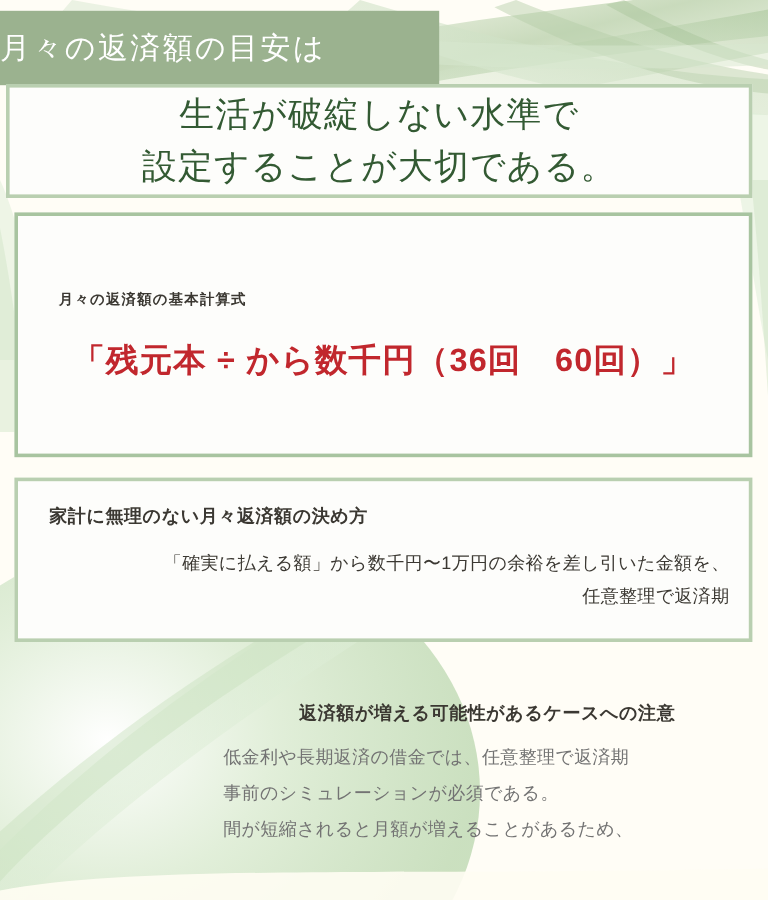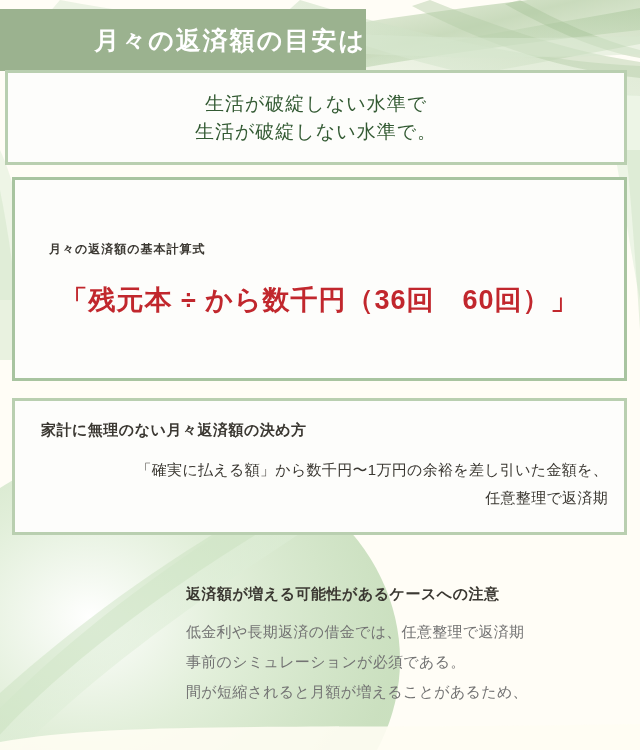--- a/index.html
+++ b/index.html
@@ -35,23 +35,22 @@
   
   .header-bar {
     position: absolute;
     left: 0;
     top: 9px;
     width: 366px;
     height: 62px;
     background: #9bb28f;
     display: flex;
     align-items: center;
-    justify-content: flex-end;
+    justify-content: flex-start;
     box-sizing: border-box;
-    font-weight: bold;
   }
   .header-bar-text {
     color: #ffffff;
     font-family: "Liberation Serif", "DejaVu Serif", serif;
     font-size: 25px;
     letter-spacing: 2px;
     line-height: 1;
     white-space: nowrap;
   }
 
@@ -68,21 +67,21 @@
     height: 95px;
     border: 3px solid #b9cfb0;
     display: flex;
     flex-direction: column;
     align-items: center;
     justify-content: center;
   }
   .lead-line {
     color: #335a33;
     font-family: "Liberation Serif", "DejaVu Serif", serif;
-    font-size: 19px;
+    font-size: 29px;
     line-height: 1.45;
     letter-spacing: 1px;
     white-space: nowrap;
   }
 
   .panel-formula {
     left: 12px;
     top: 177px;
     width: 615px;
     height: 204px;
@@ -144,20 +143,21 @@
     position: absolute;
     left: 186px;
     top: 585px;
     width: 440px;
   }
   .note-heading {
     color: #3b3832;
     font-size: 15px;
     font-weight: bold;
     letter-spacing: 0.5px;
+    text-align: center;
     margin-bottom: 13px;
     white-space: nowrap;
   }
   .note-line {
     color: #737373;
     font-size: 15px;
     letter-spacing: 0.3px;
     line-height: 2.0;
     white-space: nowrap;
   }
@@ -213,21 +213,21 @@
 
     <path d="M0,742 C120,720 320,730 640,724 L640,750 L0,750 Z" fill="#fffdf3" opacity="0.9"></path>
   </svg>
 
   <div class="header-bar">
     <span class="header-bar-text">月々の返済額の目安は</span>
   </div>
 
   <div class="panel panel-lead">
     <div class="lead-line">生活が破綻しない水準で</div>
-    <div class="lead-line">生活が破綻しない水準で。</div>
+    <div class="lead-line">設定することが大切である。</div>
   </div>
 
   <div class="panel panel-formula">
     <div class="formula-heading">月々の返済額の基本計算式</div>
     <div class="formula-main">「残元本 ÷ から数千円（36回　60回）」</div>
   </div>
 
   <div class="panel panel-rule">
     <div class="rule-heading">家計に無理のない月々返済額の決め方</div>
     <div class="rule-line">「確実に払える額」から数千円〜1万円の余裕を差し引いた金額を、</div>

